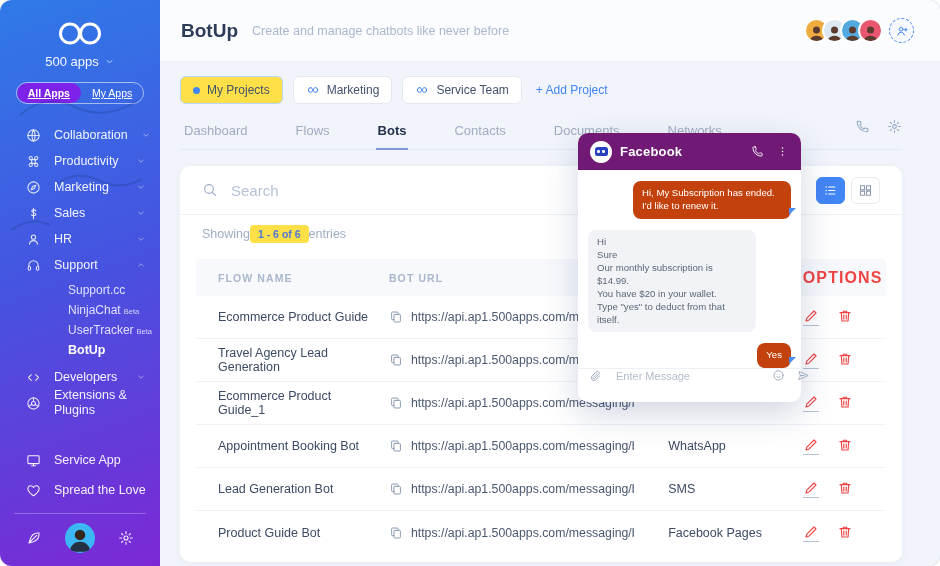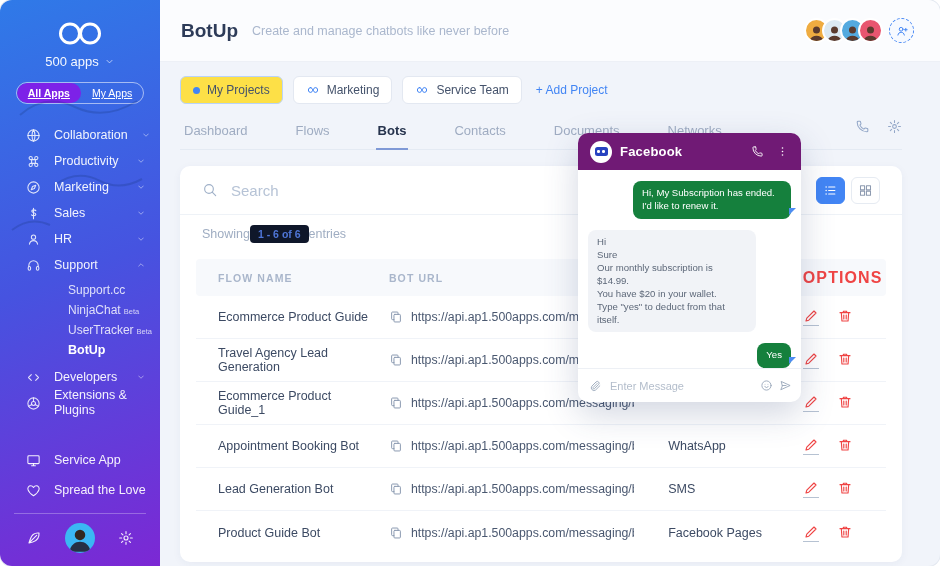--- a/index.html
+++ b/index.html
@@ -78,21 +78,21 @@
   .searchrow .sic{font-size:16px;color:#9fb0c8;}
   .searchrow input{border:0;outline:0;flex:1;font-size:15px;color:#44526b;background:transparent;
     font-family:inherit;}
   .searchrow input::placeholder{color:#b6c3d6;}
   .vtoggle{display:flex;gap:6px;}
   .vbtn{width:29px;height:27px;border-radius:6px;display:flex;align-items:center;justify-content:center;
     font-size:15px;cursor:pointer;border:1px solid #e6ebf2;background:#fff;color:#8d9ab0;}
   .vbtn.active{background:#4285f4;border-color:#4285f4;color:#fff;}
   .cdiv{border-top:1px solid #eef2f7;margin:0 -16px;}
   .showrow{height:36px;display:flex;align-items:center;gap:0;font-size:12.5px;color:#9fadc2;padding:2px 6px 0;}
-  .showbadge{background:#0f172a;color:#4f76d8;font-size:10.5px;font-weight:bold;padding:3px 8px;border-radius:4px;}
+  .showbadge{background:#fde047;color:#4f76d8;font-size:10.5px;font-weight:bold;padding:3px 8px;border-radius:4px;}
 
   .thead,.trow{display:grid;grid-template-columns:25.5% 38% 23% 13.5%;align-items:center;}
   .thead{margin-top:8px;height:37px;background:#f7f9fc;border-radius:4px;
     font-size:10.5px;font-weight:bold;letter-spacing:1.1px;color:#a9b6cb;}
   .trow{height:43px;border-bottom:1px solid #f0f3f8;font-size:12.5px;color:#3c4a63;}
   .trow:last-child{border-bottom:0;}
   .c1{padding-left:22px;}
   .c2{padding-left:17px;display:flex;align-items:center;gap:8px;}
   .c2 .ic{font-size:14px;color:#8a99b0;cursor:pointer;flex:none;}
   .c2 .u{color:#4a5870;font-size:12.3px;white-space:nowrap;overflow:hidden;}
@@ -109,25 +109,25 @@
   .bot-av{width:22px;height:22px;border-radius:50%;background:#fff;display:flex;align-items:center;justify-content:center;}
   .bot-face{width:13px;height:9px;background:#2742c0;border-radius:2.5px;display:flex;align-items:center;justify-content:center;gap:2.5px;}
   .bot-face i{width:2.5px;height:2.5px;background:#fff;border-radius:50%;}
   .chat-title{font-size:13px;font-weight:bold;letter-spacing:.2px;}
   .chat-hd .right{margin-left:auto;display:flex;align-items:center;gap:12px;}
   .chat-hd .ic{font-size:13px;cursor:pointer;}
   .chat-body{flex:1;padding:11px 10px 4px;display:flex;flex-direction:column;overflow:hidden;}
   .msg{font-size:9.6px;line-height:1.35;padding:6px 9px;border-radius:8px;margin-bottom:11px;
     position:relative;width:fit-content;max-width:168px;}
   .msg.bot{background:#f1f3f7;color:#5d6879;white-space:pre-line;}
-  .msg.user{background:#15803d;color:#fff;margin-left:auto;white-space:pre-line;}
+  .msg.user{background:#c2410c;color:#fff;margin-left:auto;white-space:pre-line;}
   .msg.user::after{content:"";position:absolute;right:-5px;bottom:4px;
     border-top:7px solid #4d8df2;border-right:7px solid transparent;}
   .msg.m0{max-width:158px;}
-  .chat-ft{height:34px;border-top:1px solid #edf0f5;display:flex;align-items:center;gap:6px;padding:0 11px;}
+  .chat-ft{height:34px;border-top:1px solid #edf0f5;display:flex;align-items:flex-start;gap:12px;padding:0 11px;}
   .chat-ft .ic{font-size:13px;color:#9aa8ba;cursor:pointer;}
   .chat-ft input{flex:1;border:0;outline:0;font-size:11px;color:#5d6879;background:transparent;font-family:inherit;}
   .chat-ft input::placeholder{color:#b3bdcb;}
 </style>
 </head>
 <body>
 
 <div class="page">
 
   <aside class="sidebar">

